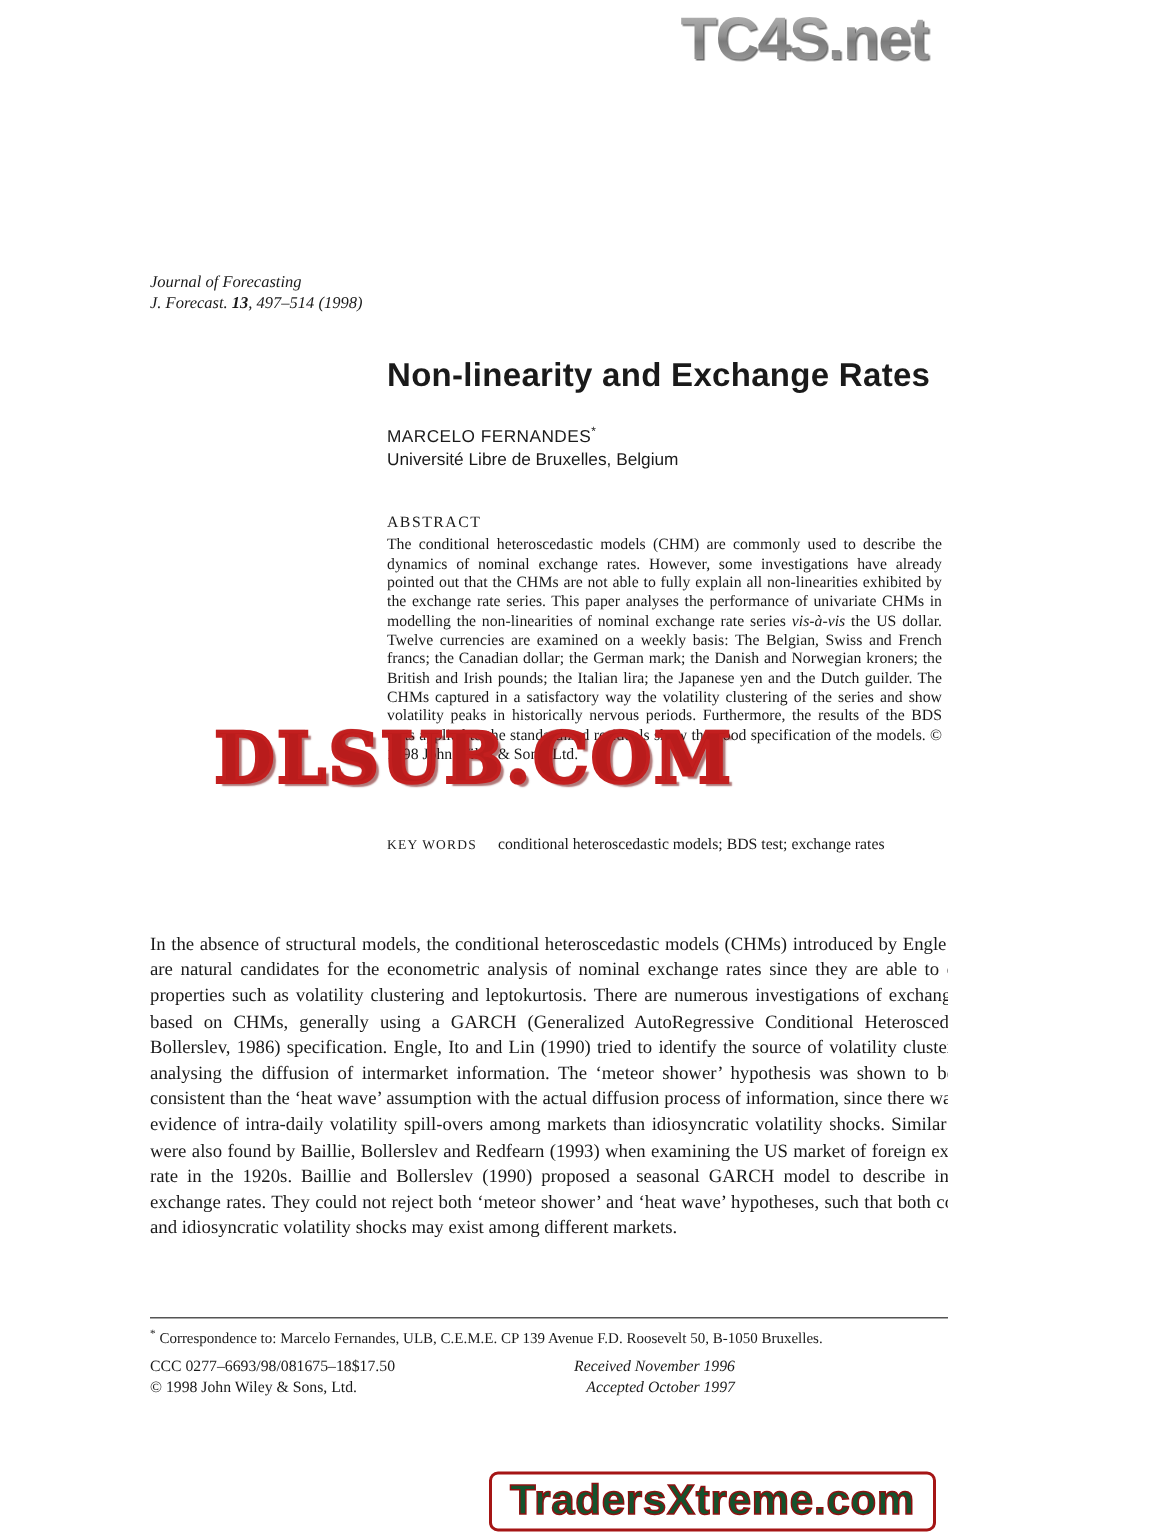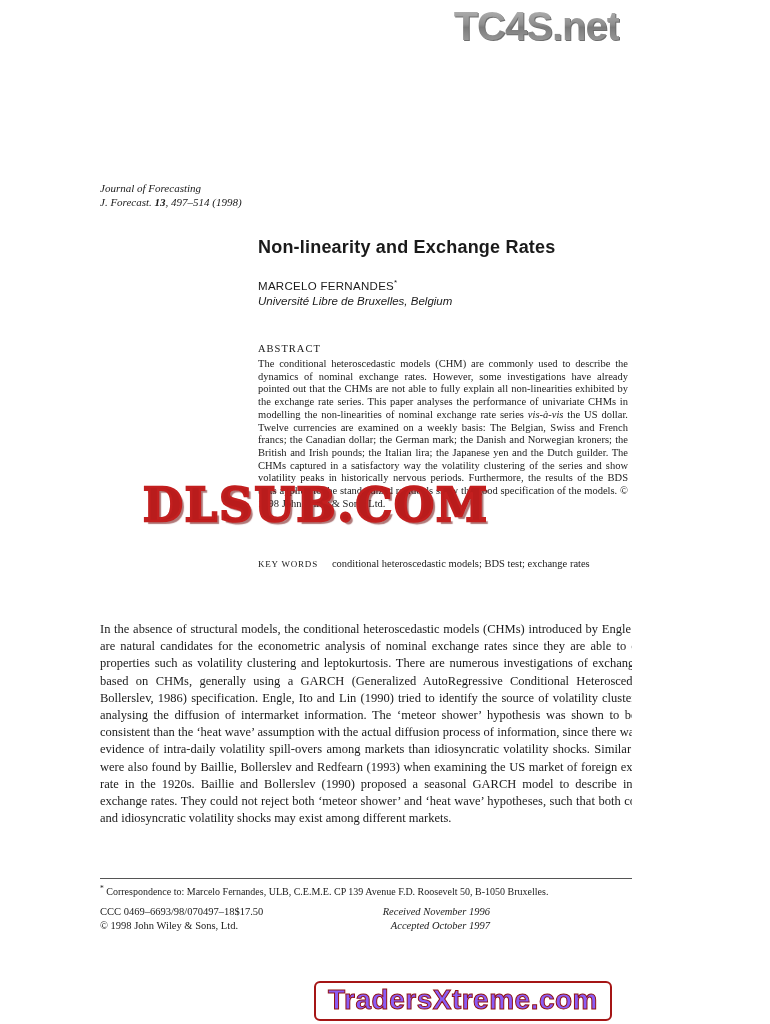--- a/index.html
+++ b/index.html
@@ -44,33 +44,32 @@
   
   .title-block {
     position: absolute;
     left: 258px;
     top: 237px;
     width: 390px;
     font-family: "Liberation Sans", sans-serif;
   }
   .title-block h1 {
     margin: 0;
-    font-size: 18px;
+    font-size: 22px;
     font-weight: bold;
     letter-spacing: 0.2px;
   }
   .author {
     margin-top: 20px;
     font-size: 11.5px;
     letter-spacing: 0.3px;
   }
   .author sup { font-size: 8px; }
   .affiliation {
     margin-top: 3px;
-    font-style: italic;
     font-size: 11.5px;
   }
 
   
   .abs-head {
     position: absolute;
     left: 258px;
     top: 343px;
     font-size: 10.5px;
     letter-spacing: 1px;
@@ -165,30 +164,30 @@
     letter-spacing: 2px;
     color: #b91c1c;
     -webkit-text-stroke: 2.5px #c31f1f;
     text-shadow: 3px 3px 1px rgba(110, 10, 10, 0.55), -1px -1px 0 rgba(140, 20, 20, 0.4);
     pointer-events: none;
   }
 
   
   .wm-bottom {
     position: absolute;
-    right: 20px;
+    right: 8px;
     top: 981px;
     padding: 1px 12px 3px 12px;
     border: 2px solid #a51515;
     border-radius: 6px;
     font-family: "Liberation Sans", sans-serif;
     font-weight: bold;
     font-size: 28px;
     letter-spacing: 0.5px;
-    color: #8b5cf6;
+    color: #14532d;
     -webkit-text-stroke: 1px #8f0f0f;
     background: rgba(255, 255, 255, 0.85);
   }
 </style>
 </head>
 <body>
 
 <div class="page">
 
   <div class="wm-top">TC4S.net</div>
@@ -212,21 +211,21 @@
 
   <div class="body-text">
     <p>In the absence of structural models, the conditional heteroscedastic models (CHMs) introduced by Engle (1982) are natural candidates for the econometric analysis of nominal exchange rates since they are able to capture properties such as volatility clustering and leptokurtosis. There are numerous investigations of exchange rates based on CHMs, generally using a GARCH (Generalized AutoRegressive Conditional Heteroscedastic—Bollerslev, 1986) specification. Engle, Ito and Lin (1990) tried to identify the source of volatility clustering by analysing the diffusion of intermarket information. The ‘meteor shower’ hypothesis was shown to be more consistent than the ‘heat wave’ assumption with the actual diffusion process of information, since there was more evidence of intra-daily volatility spill-overs among markets than idiosyncratic volatility shocks. Similar results were also found by Baillie, Bollerslev and Redfearn (1993) when examining the US market of foreign exchange rate in the 1920s. Baillie and Bollerslev (1990) proposed a seasonal GARCH model to describe intra-day exchange rates. They could not reject both ‘meteor shower’ and ‘heat wave’ hypotheses, such that both common and idiosyncratic volatility shocks may exist among different markets.</p>
   </div>
 
   <div class="fn-rule"></div>
 
   <p class="footnote"><sup>*</sup><span> Correspondence to: Marcelo Fernandes, ULB, C.E.M.E. CP 139 Avenue F.D. Roosevelt 50, B-1050 Bruxelles.</span></p>
 
   <div class="footer-left">
-    <div>CCC 0469–6693/98/070497–18$17.50</div>
+    <div>CCC 0277–6693/98/081675–18$17.50</div>
     <div>© 1998 John Wiley &amp; Sons, Ltd.</div>
   </div>
 
   <div class="footer-right">
     <div>Received November 1996</div>
     <div>Accepted October 1997</div>
   </div>
 
   <div class="wm-center">DLSUB.COM</div>
 

